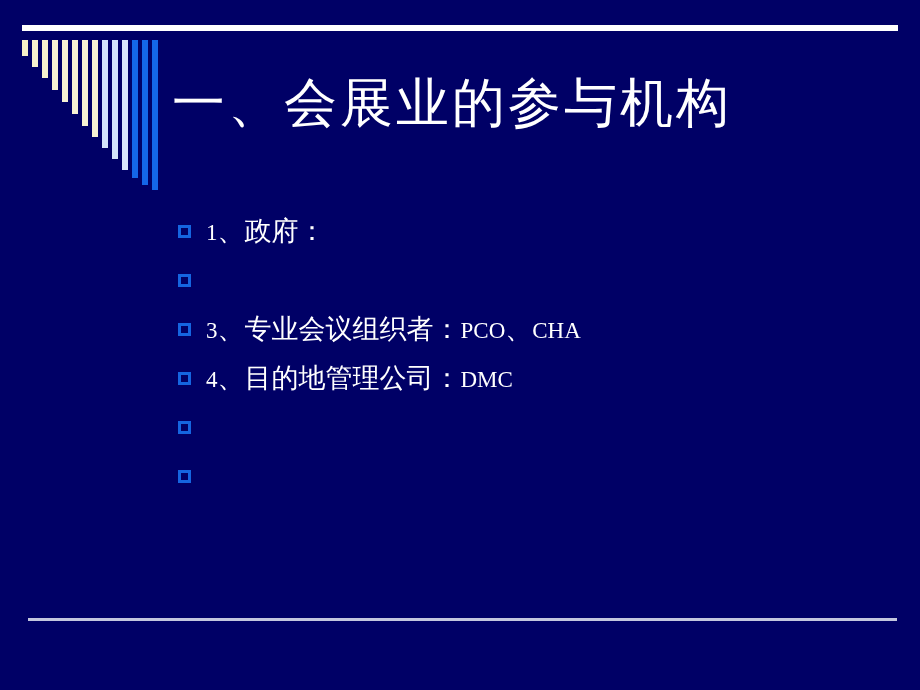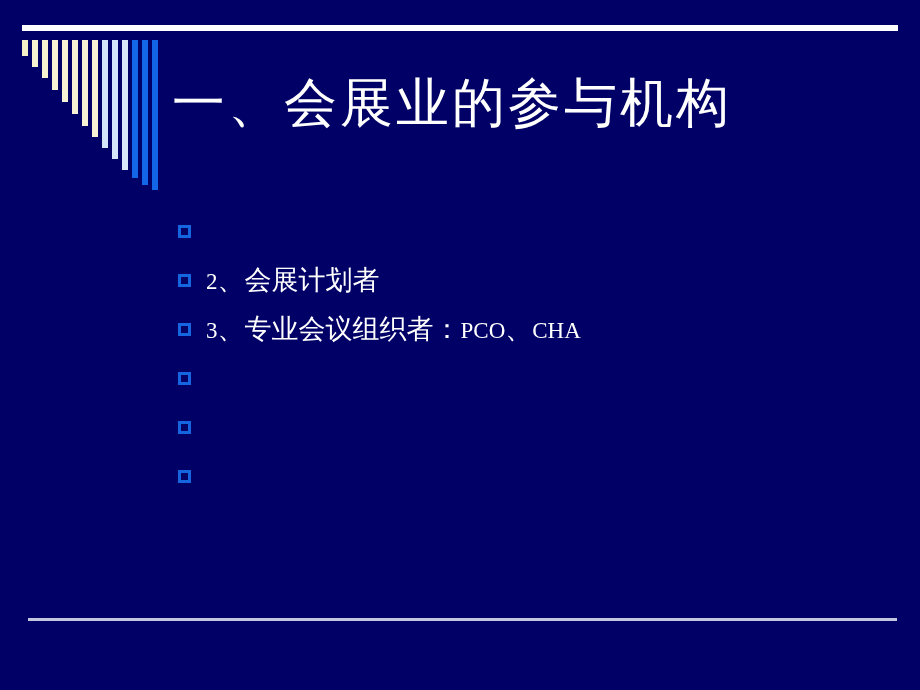--- a/index.html
+++ b/index.html
@@ -123,31 +123,32 @@
       <div class="deco-bar" style="left: 110px; height: 138px; background: rgb(20, 102, 232);"></div>
       <div class="deco-bar" style="left: 120px; height: 145px; background: rgb(20, 102, 232);"></div>
       <div class="deco-bar" style="left: 130px; height: 150px; background: rgb(20, 102, 232);"></div>
     </div>
 
   <div id="slide-title">一、会展业的参与机构</div>
 
   <div id="bullet-list">
       <div class="bullet-row">
         <span class="bullet-marker" style="border-color: rgb(21, 101, 224);"></span>
+        <span class="bullet-text"><span class="latin">1</span>、政府：</span>
       </div>
       <div class="bullet-row">
         <span class="bullet-marker" style="border-color: rgb(21, 101, 224);"></span>
-        <span class="bullet-text"><span class="latin">2</span>、会展计划者</span>
       </div>
       <div class="bullet-row">
         <span class="bullet-marker" style="border-color: rgb(21, 101, 224);"></span>
         <span class="bullet-text"><span class="latin">3</span>、专业会议组织者：<span class="latin">PCO</span>、<span class="latin">CHA</span></span>
       </div>
       <div class="bullet-row">
         <span class="bullet-marker" style="border-color: rgb(21, 101, 224);"></span>
+        <span class="bullet-text"><span class="latin">4</span>、目的地管理公司：<span class="latin">DMC</span></span>
       </div>
       <div class="bullet-row">
         <span class="bullet-marker" style="border-color: rgb(21, 101, 224);"></span>
       </div>
       <div class="bullet-row">
         <span class="bullet-marker" style="border-color: rgb(21, 101, 224);"></span>
       </div>
     </div>
 
   <div id="bottom-rule"></div>

